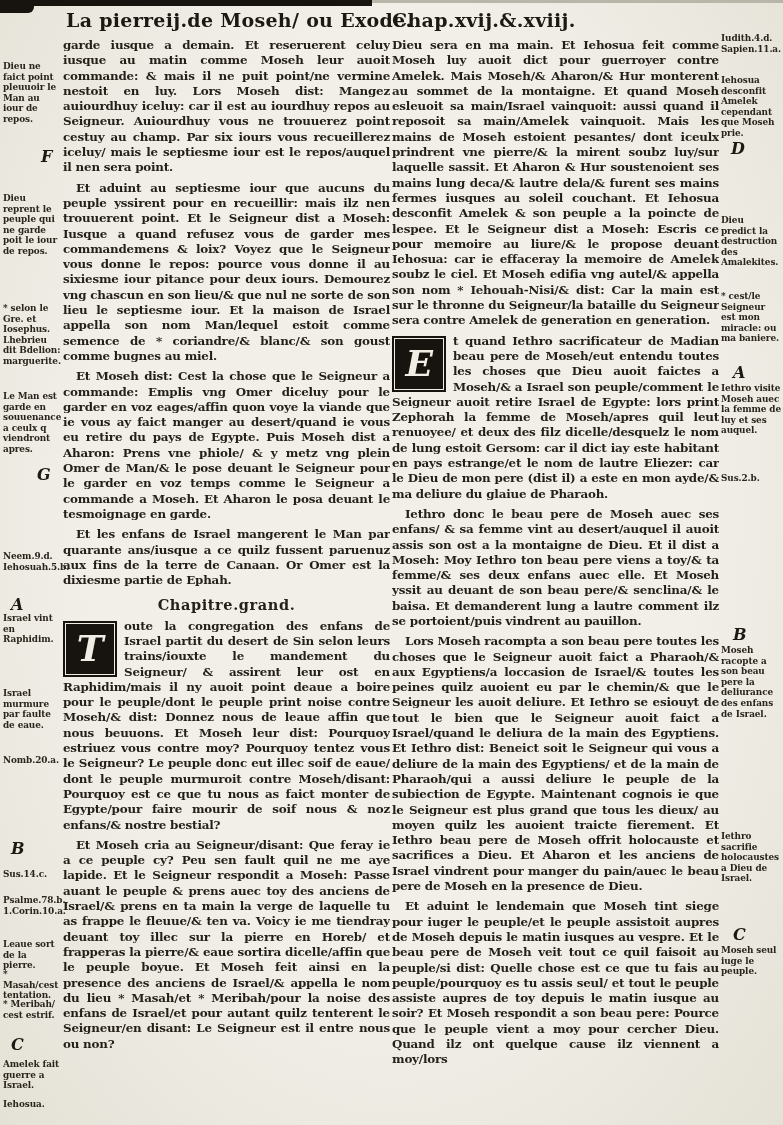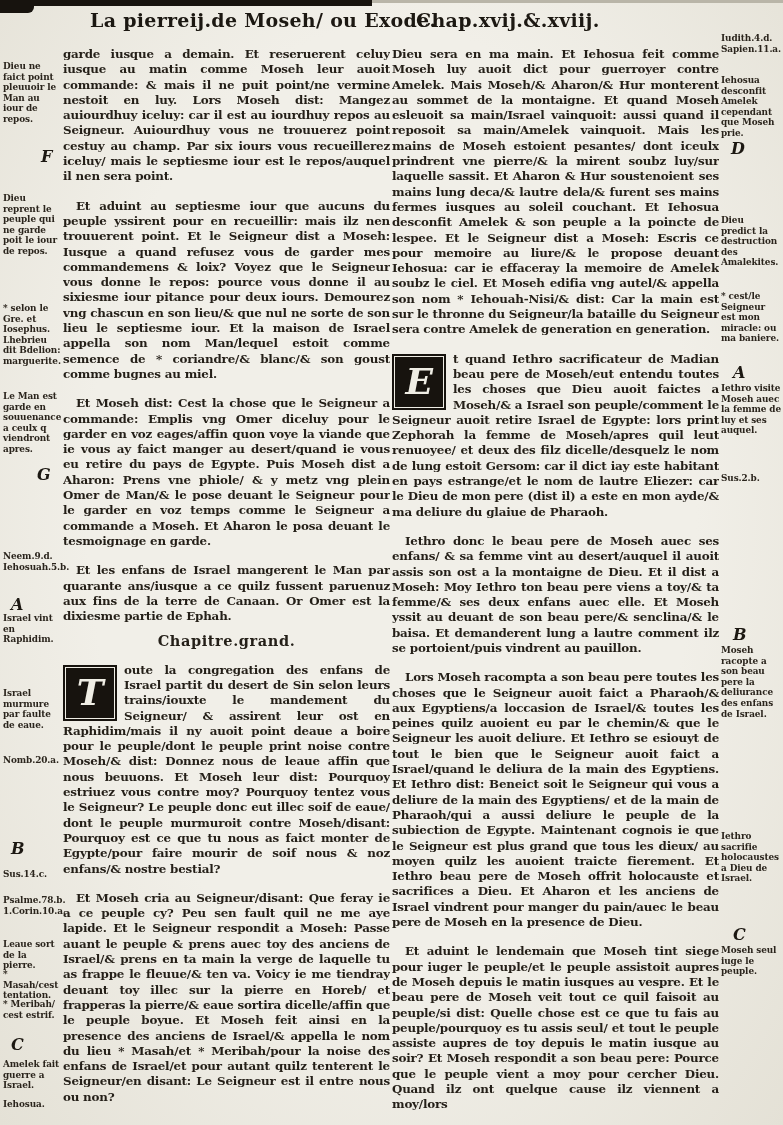--- a/index.html
+++ b/index.html
@@ -13,34 +13,34 @@
     color:#241f18;
   }
   
   .top-strip{position:absolute;top:0;left:0;width:372px;height:6px;background:#17130e;}
   .corner-blob{position:absolute;top:0;left:0;width:34px;height:13px;background:#17130e;border-radius:0 0 6px 0;}
   .top-strip-right{position:absolute;top:0;left:372px;width:411px;height:3px;background:#b9b5a8;}
 
   .running-header{
     position:absolute;top:9px;height:24px;
     font-weight:bold;font-size:19px;letter-spacing:0.3px;
-    white-space:nowrap;color:#1c1812;margin-left:24px;
+    white-space:nowrap;color:#1c1812;
   }
   .running-header.left{left:62px;width:330px;display:flex;justify-content:space-between;padding:0 4px;box-sizing:border-box;}
   .running-header.right{left:392px;width:326px;}
 
   .text-col{
     position:absolute;top:33px;width:327px;height:1080px;
     font-weight:bold;font-size:11.9px;line-height:15.3px;
     text-align:justify;letter-spacing:-0.2px;
     overflow:hidden;
   }
   .left-col{left:63px;}
   .right-col{left:392px;}
-  .text-col p{margin:14px 0 2px 0;}
+  .text-col p{margin:5px 0 2px 0;}
   .indent{text-indent:13px;}
 
   .chapter-heading{
     text-align:center;font-weight:bold;font-size:14.5px;
     letter-spacing:0.6px;margin:9px 0 6px 0;text-indent:0;
   }
 
   .dropcap{
     float:left;width:54px;height:56px;margin:2px 7px 1px 0;
     background:#17130e;color:#efede4;

